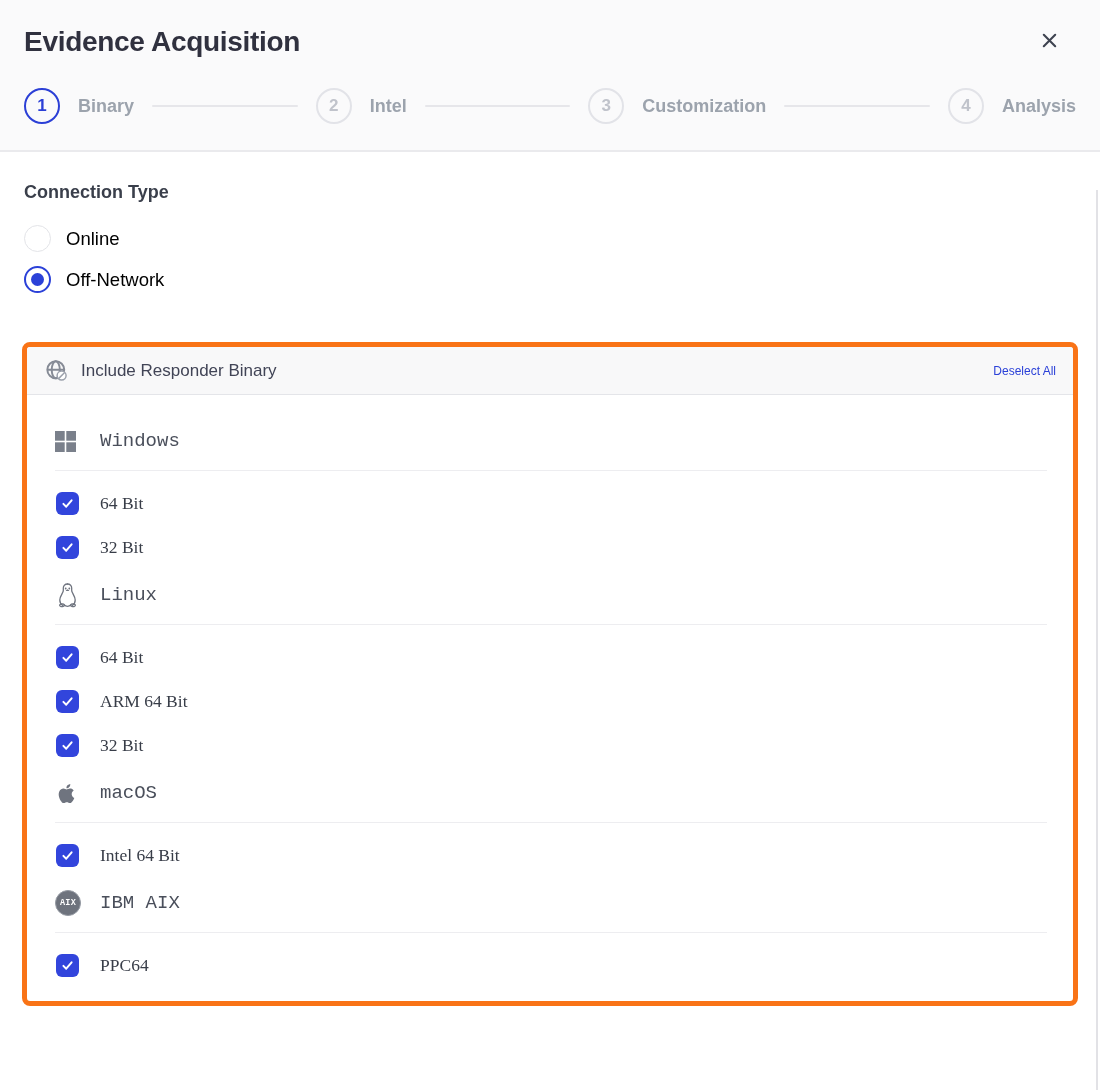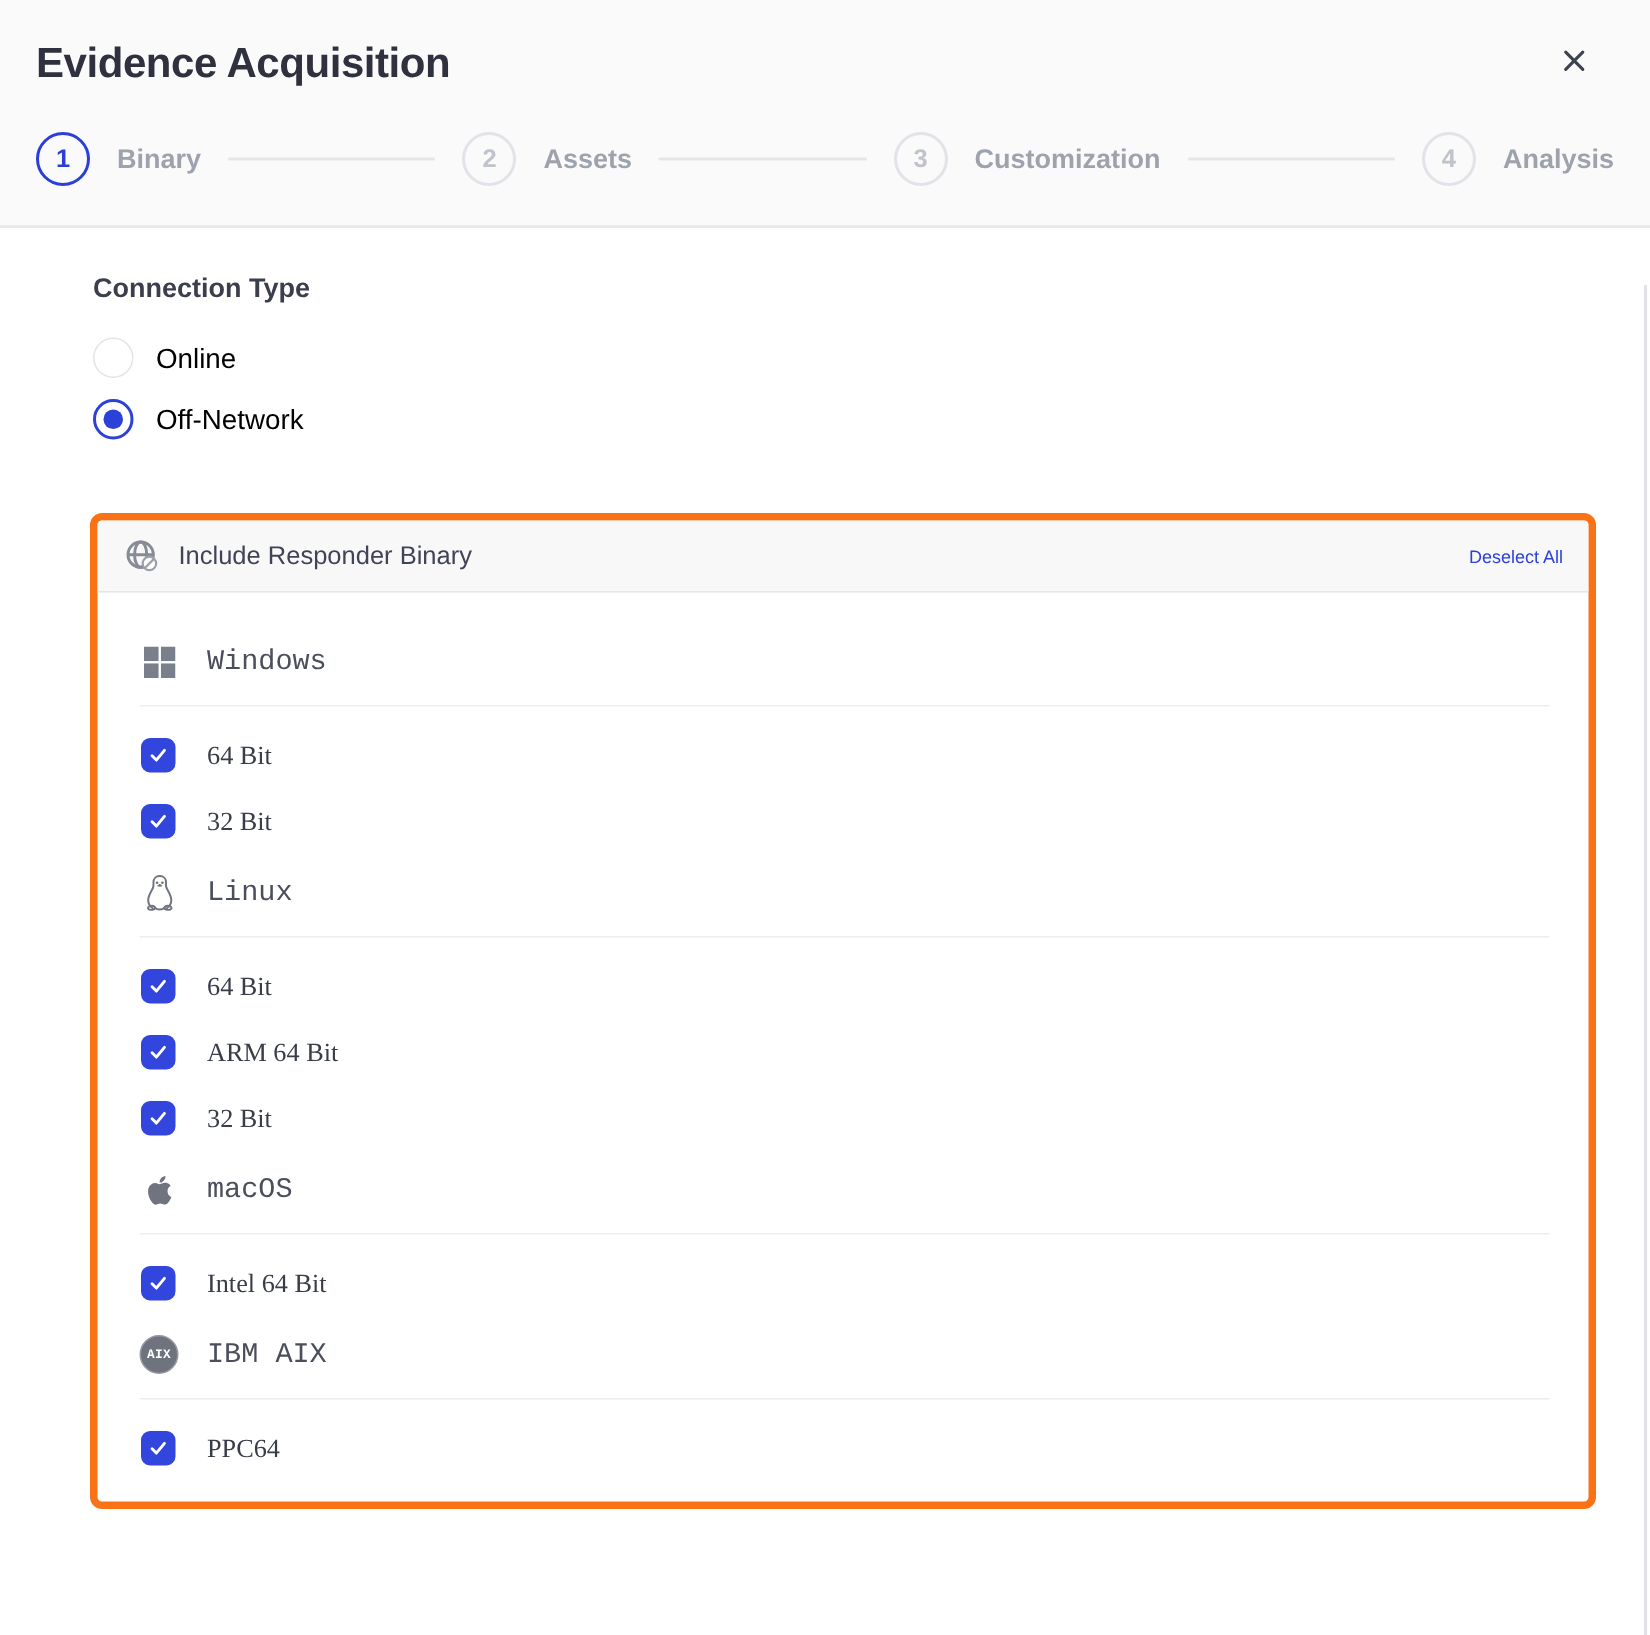--- a/index.html
+++ b/index.html
@@ -33,21 +33,21 @@
     width: 36px; height: 36px; border-radius: 50%;
     border: 2.5px solid #e2e3e8; background: transparent;
     display: flex; align-items: center; justify-content: center;
     font-size: 17px; font-weight: 600; color: #c0c3cb;
   }
   .step.active .step-circle { border-color: #2b3fd6; color: #2b3fd6; font-weight: 700; }
   .step-label { margin-left: 18px; font-size: 18px; font-weight: 600; color: #9ca3ad; }
   .connector { flex: 1; height: 2px; background: #e6e6ea; margin: 0 18px; border-radius: 1px; }
 
   
-  .content { padding: 0 36px; margin-left: 24px; }
+  .content { padding: 0 22px; }
   .section-heading { margin: 30px 0 0 2px; font-size: 18px; font-weight: 700; color: #3a3f4b; }
 
   .radio-group { margin-top: 15px; }
   .radio-row { display: flex; align-items: center; height: 41px; cursor: pointer; margin-left: 2px; }
   .radio {
     width: 27px; height: 27px; border-radius: 50%;
     border: 1.5px solid #e3e4e8; background: #fff;
     display: flex; align-items: center; justify-content: center; flex: none;
   }
   .radio.selected { border: 2px solid #2b41d8; }
@@ -68,21 +68,21 @@
     height: 48px; padding: 0 17px;
     background: #f8f8f9;
     border-bottom: 1px solid #e4e5e9;
   }
   .panel-icon { width: 25px; height: 25px; display: flex; align-items: center; justify-content: center; }
   .panel-title { margin-left: 12px; font-size: 17px; color: #414456; }
   .panel-action { margin-left: auto; font-size: 12px; font-weight: 500; color: #2b41d8; text-decoration: none; cursor: pointer; }
 
   .panel-body { padding: 10px 26px 24px 28px; }
   .os-header { display: flex; align-items: center; height: 40px; margin-top: 16px; font-family: Liberation Mono, monospace; }
-  .os-icon { width: 26px; display: flex; align-items: center; justify-content: center; flex: none; }
+  .os-icon { width: 26px; display: flex; align-items: center; flex: none; }
   .os-name { margin-left: 19px; font-size: 19px; color: #4a4f5b; }
   .os-divider { height: 1px; background: #ededf0; margin-top: 9px; }
 
   .option-row { display: flex; align-items: center; margin-top: 21px; font-family: Liberation Serif, serif; }
   .checkbox {
     width: 23px; height: 23px; border-radius: 6px;
     background: #3245dc; margin-left: 1px; flex: none;
     display: flex; align-items: center; justify-content: center; cursor: pointer;
   }
   .option-label { margin-left: 21px; font-size: 17.5px; color: #383d48; }
@@ -114,21 +114,21 @@
     </button>
   </div>
   <div class="stepper" id="stepper">
       <div class="step active">
         <div class="step-circle">1</div>
         <div class="step-label">Binary</div>
       </div>
       <div class="connector"></div>
       <div class="step">
         <div class="step-circle">2</div>
-        <div class="step-label">Assets</div>
+        <div class="step-label">Intel</div>
       </div>
       <div class="connector"></div>
       <div class="step">
         <div class="step-circle">3</div>
         <div class="step-label">Customization</div>
       </div>
       <div class="connector"></div>
       <div class="step">
         <div class="step-circle">4</div>
         <div class="step-label">Analysis</div>

